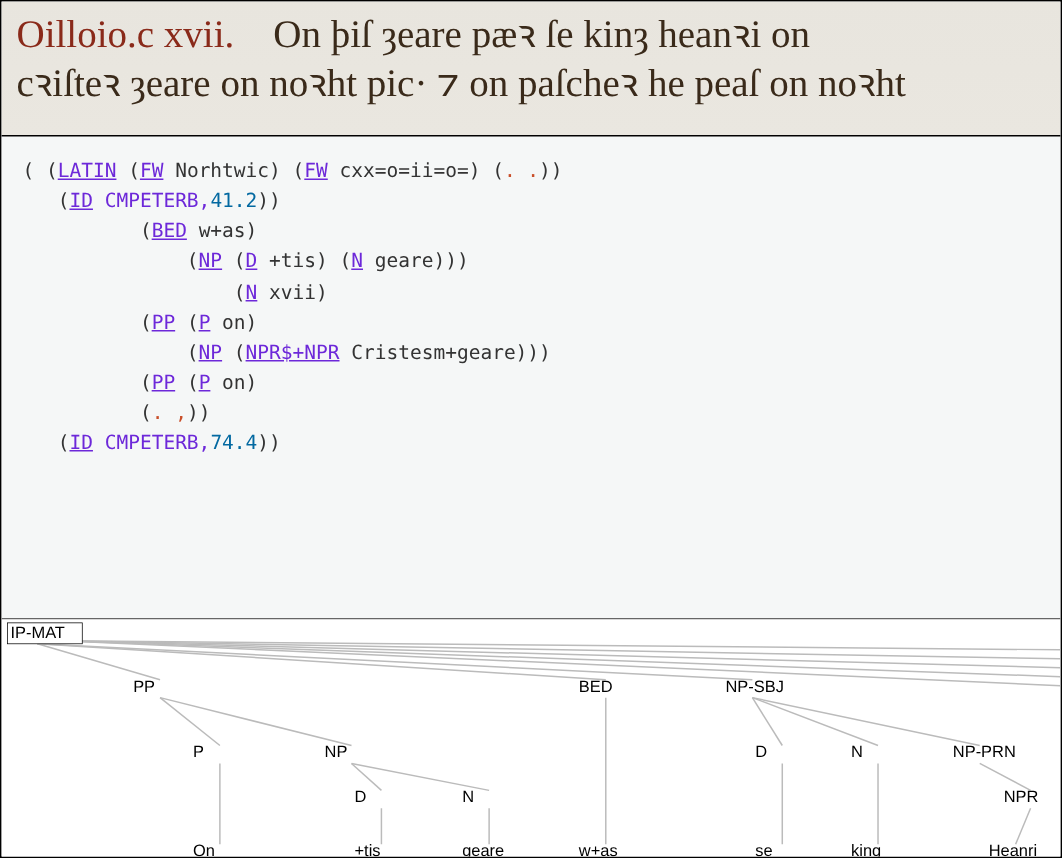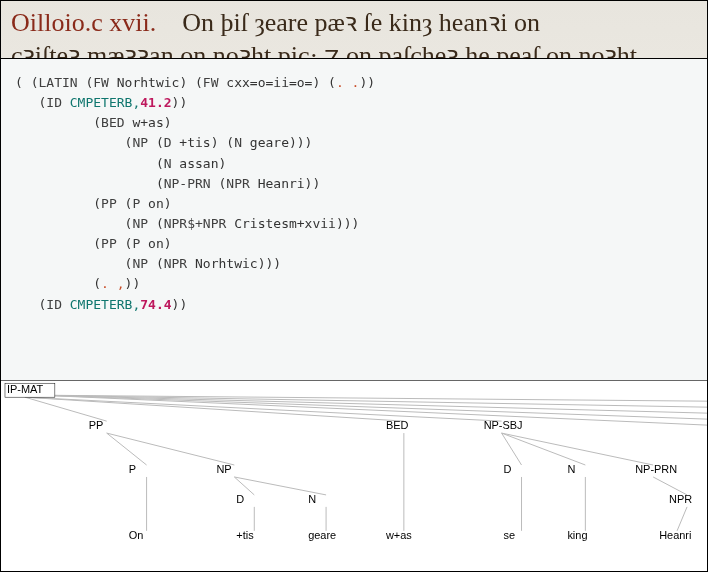--- a/index.html
+++ b/index.html
@@ -5,21 +5,21 @@
   * { margin: 0; padding: 0; box-sizing: border-box; }
   body {
     width: 708px;
     height: 572px;
     font-family: "Menlo", "Consolas", monospace;
     font-size: 13px;
     background: #fff;
     border: 1px solid #000;
   }
   .manuscript {
-    height: 58px;
+    height: 90px;
     background: linear-gradient(to bottom, #e8e5de 0%, #eae7e0 100%);
     border-bottom: 1px solid #000;
     padding: 6px 10px;
     position: relative;
     overflow: hidden;
   }
   .ms-line1, .ms-line2 {
     font-family: "Brush Script MT", cursive;
     font-size: 26px;
     color: #3a2a1a;
@@ -33,24 +33,24 @@
     padding: 14px 14px 14px 14px;
     height: 322px;
     overflow: hidden;
   }
   .code-line {
     white-space: pre;
     line-height: 1.55;
     color: #333;
   }
   .paren { color: #333; }
-  .tag { color: #404040; font-weight: 500; }
+  .tag { color: #6d28d9; font-weight: 500; text-decoration: underline; }
   .punc-dot { color: #c94f2a; }
-  .word { color: #0f766e; }
-  .num { color: #be185d; font-weight: bold; }
+  .word { color: #6d28d9; }
+  .num { color: #0369a1; }
   .tree-panel {
     height: 170px;
     background: #fff;
     position: relative;
     overflow: hidden;
   }
   .tree-panel svg { width: 100%; height: 100%; }
   .node-label {
     font-family: sans-serif;
     font-size: 11px;
@@ -59,35 +59,33 @@
   .edge { stroke: #bbb; stroke-width: 1; fill: none; }
 </style>
 </head>
 <body>
 
 <div class="manuscript">
   <div class="ms-line1">
     <span class="ms-red">Oilloio.c xvii.</span>&nbsp;&nbsp;&nbsp;
     <span>On þiſ ȝeare pæꝛ ſe kinȝ heanꝛi on</span>
   </div>
-  <div class="ms-line2">cꝛiſteꝛ mæꝛꝛan on noꝛht pic· ⁊ on paſcheꝛ he peaſ on noꝛht</div>
+  <div class="ms-line2">cꝛiſteꝛ ȝeare on noꝛht pic· ⁊ on paſcheꝛ he peaſ on noꝛht</div>
 </div>
 
 <div class="code-panel" id="code-panel">
     <div class="code-line"><span class="paren">( (</span><span class="tag">LATIN</span><span class="paren"> (</span><span class="tag">FW</span><span class="paren"> Norhtwic) (</span><span class="tag">FW</span><span class="paren"> cxx=o=ii=o=) (</span><span class="punc-dot">. .</span><span class="paren">))</span></div>
     <div class="code-line">   <span class="paren">(</span><span class="tag">ID</span><span class="word"> CMPETERB,</span><span class="num">41.2</span><span class="paren">))</span></div>
     <div class="code-line"><span class="word"></span></div>
     <div class="code-line">          <span class="paren">(</span><span class="tag">BED</span><span class="paren"> w+as)</span></div>
     <div class="code-line">              <span class="paren">(</span><span class="tag">NP</span><span class="paren"> (</span><span class="tag">D</span><span class="paren"> +tis) (</span><span class="tag">N</span><span class="paren"> geare)))</span></div>
-    <div class="code-line">                  <span class="paren">(</span><span class="tag">N</span><span class="paren"> assan)</span></div>
-    <div class="code-line">                  <span class="paren">(</span><span class="tag">NP-PRN</span><span class="paren"> (</span><span class="tag">NPR</span><span class="paren"> Heanri))</span></div>
+    <div class="code-line">                  <span class="paren">(</span><span class="tag">N</span><span class="paren"> xvii)</span></div>
     <div class="code-line">          <span class="paren">(</span><span class="tag">PP</span><span class="paren"> (</span><span class="tag">P</span><span class="paren"> on)</span></div>
-    <div class="code-line">              <span class="paren">(</span><span class="tag">NP</span><span class="paren"> (</span><span class="tag">NPR$+NPR</span><span class="paren"> Cristesm+xvii)))</span></div>
+    <div class="code-line">              <span class="paren">(</span><span class="tag">NP</span><span class="paren"> (</span><span class="tag">NPR$+NPR</span><span class="paren"> Cristesm+geare)))</span></div>
     <div class="code-line">          <span class="paren">(</span><span class="tag">PP</span><span class="paren"> (</span><span class="tag">P</span><span class="paren"> on)</span></div>
-    <div class="code-line">              <span class="paren">(</span><span class="tag">NP</span><span class="paren"> (</span><span class="tag">NPR</span><span class="paren"> Norhtwic)))</span></div>
     <div class="code-line">          <span class="paren">(</span><span class="punc-dot">. ,</span><span class="paren">))</span></div>
     <div class="code-line">   <span class="paren">(</span><span class="tag">ID</span><span class="word"> CMPETERB,</span><span class="num">74.4</span><span class="paren">))</span></div>
   </div>
 
 <div class="tree-panel">
   <svg id="tree-svg" viewBox="0 0 708 170">
       <line x1="40" y1="14" x2="708" y2="20" class="edge"></line>
       <line x1="40" y1="14" x2="708" y2="26" class="edge"></line>
       <line x1="40" y1="14" x2="708" y2="32" class="edge"></line>
       <line x1="40" y1="14" x2="708" y2="38" class="edge"></line>

